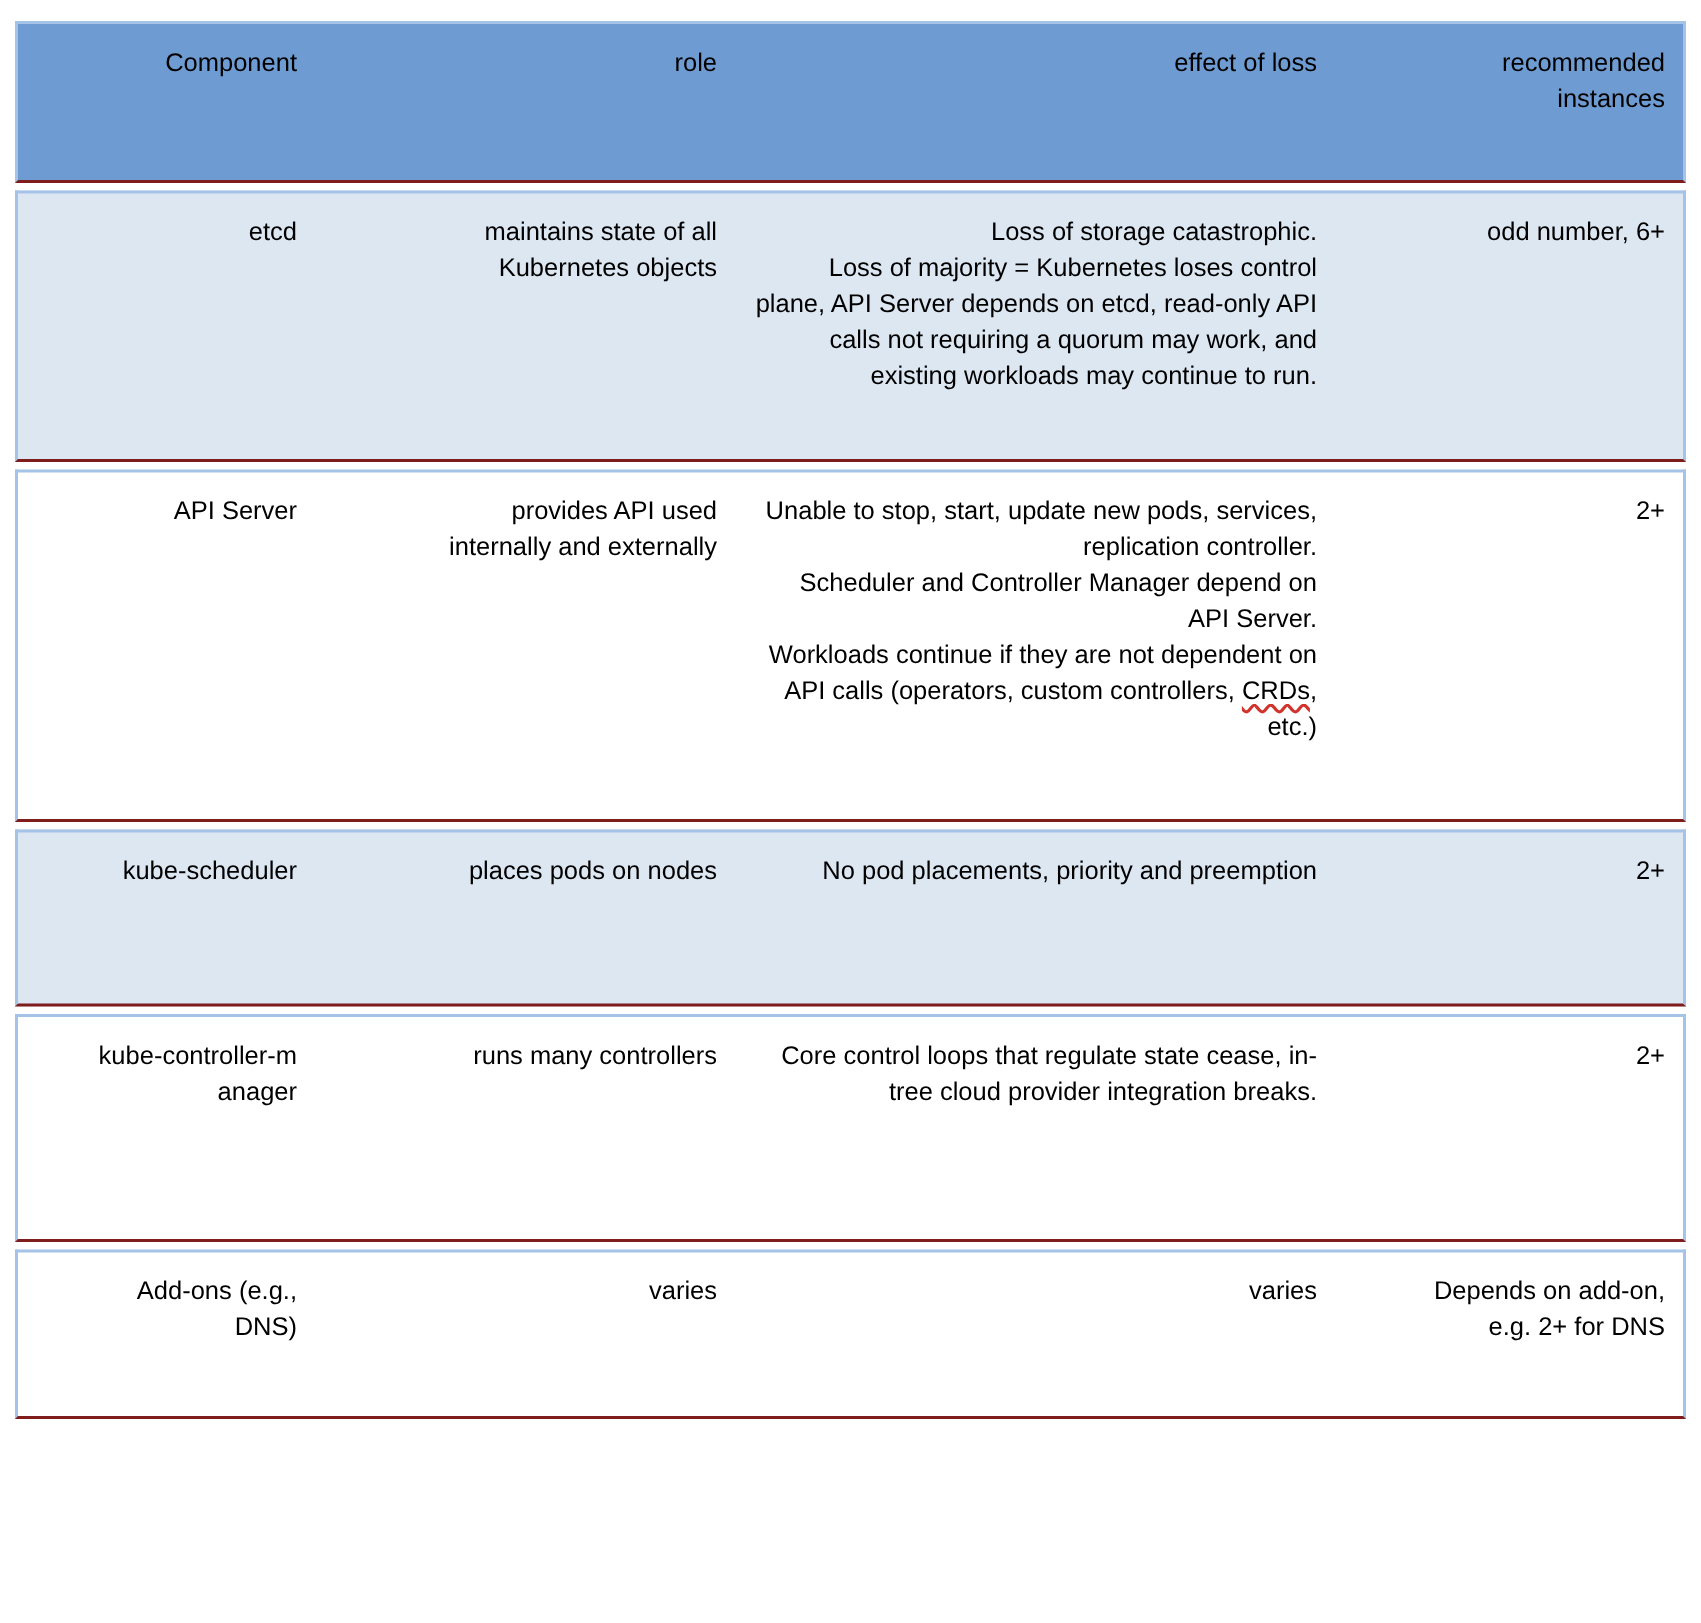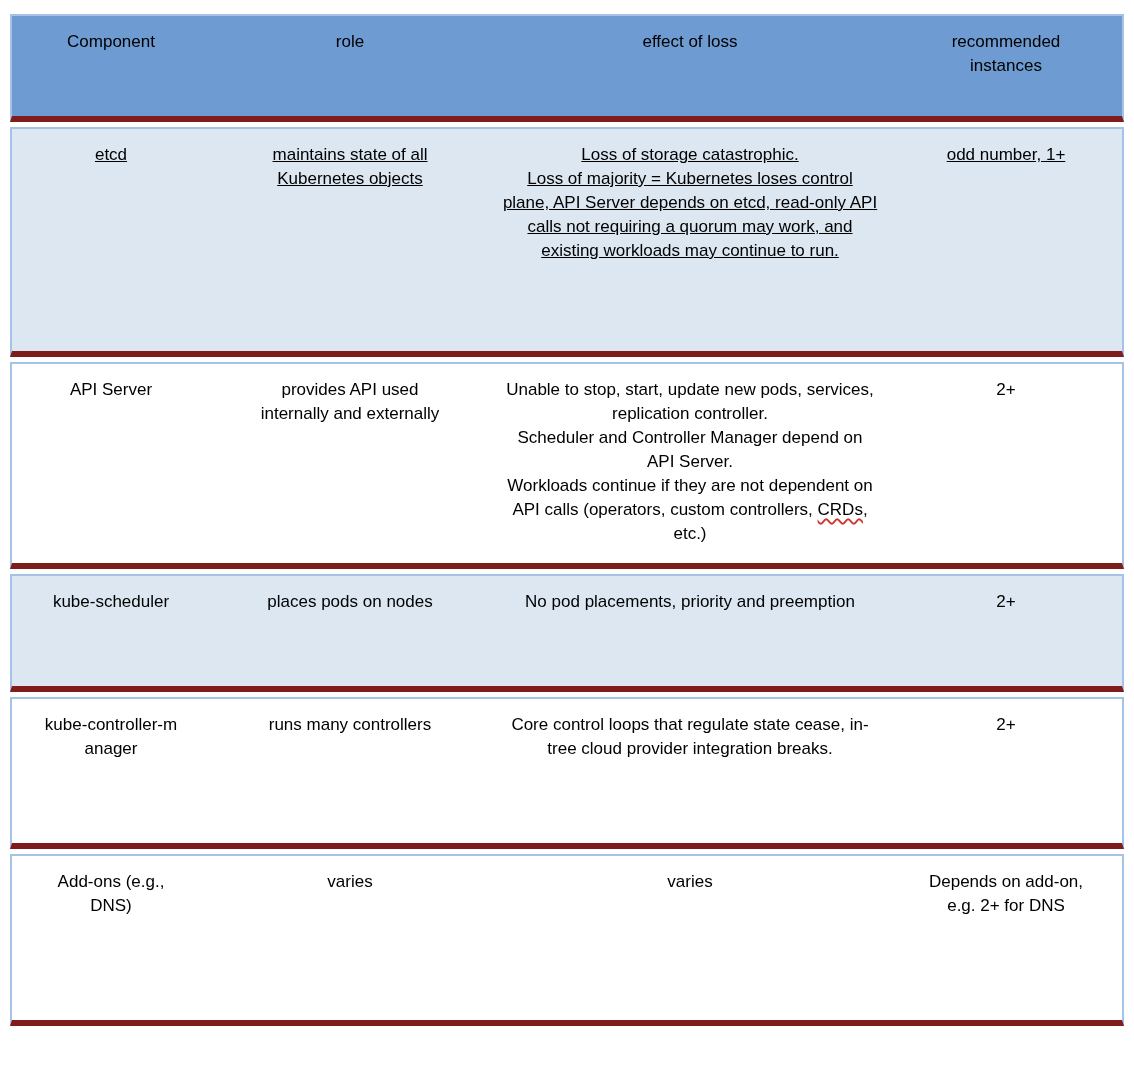--- a/index.html
+++ b/index.html
@@ -23,45 +23,45 @@
     table-layout: fixed;
     width: 1114px;
   }
   col.c-component { width: 200px; }
   col.c-role      { width: 280px; }
   col.c-effect    { width: 400px; }
   col.c-instances { width: 234px; }
 
   td, th {
     vertical-align: top;
-    text-align: center;
+    text-align: right;
     font-weight: normal;
     font-size: 17px;
     line-height: 24px;
     padding: 14px 12px 12px 12px;
     white-space: pre-line;
     border-top: 2px solid #a5c3e6;
-    border-bottom: 6px solid #7f1d1d;
+    border-bottom: 2px solid #7f1d1d;
     box-sizing: border-box;
     overflow: hidden;
   }
   td:first-child, th:first-child { border-left: 2px solid #a5c3e6; }
   td:last-child,  th:last-child  { border-right: 2px solid #a5c3e6; }
 
   tr.header-row > th { background: #6e9bd1; }
   tr.shaded > td     { background: #dce7f2; }
   tr.plain  > td     { background: #ffffff; }
 
   tr.rh > th { height: 108px; }
-  tr.r0 > td { height: 230px; text-decoration: underline; }
-  tr.r1 > td { height: 207px; }
+  tr.r0 > td { height: 181px; }
+  tr.r1 > td { height: 235px; }
   tr.r2 > td { height: 118px; }
   tr.r3 > td { height: 152px; }
   tr.r4 > td { height: 140px; }
-  tr.r5 > td { height: 172px; }
+  tr.r5 > td { height: 113px; }
 
   .misspelling {
     text-decoration: underline wavy #d0342c;
     text-decoration-skip-ink: none;
     text-underline-offset: 3px;
     text-decoration-thickness: 1.5px;
   }
 </style>
 </head>
 <body>
@@ -82,21 +82,21 @@
         <th>recommended
 instances</th>
       </tr>
 
       <tr class="shaded r0">
         <td>etcd</td>
         <td>maintains state of all
 Kubernetes objects</td>
         <td>Loss of storage catastrophic.
 Loss of majority = Kubernetes loses control plane, API Server depends on etcd, read-only API calls not requiring a quorum may work, and existing workloads may continue to run.</td>
-        <td>odd number, 1+</td>
+        <td>odd number, 6+</td>
       </tr>
 
       <tr class="plain r1">
         <td>API Server</td>
         <td>provides API used
 internally and externally</td>
         <td>Unable to stop, start, update new pods, services, replication controller.
 Scheduler and Controller Manager depend on API Server.
 Workloads continue if they are not dependent on API calls (operators, custom controllers, <span class="misspelling">CRDs</span>, etc.)</td>
         <td>2+</td>

